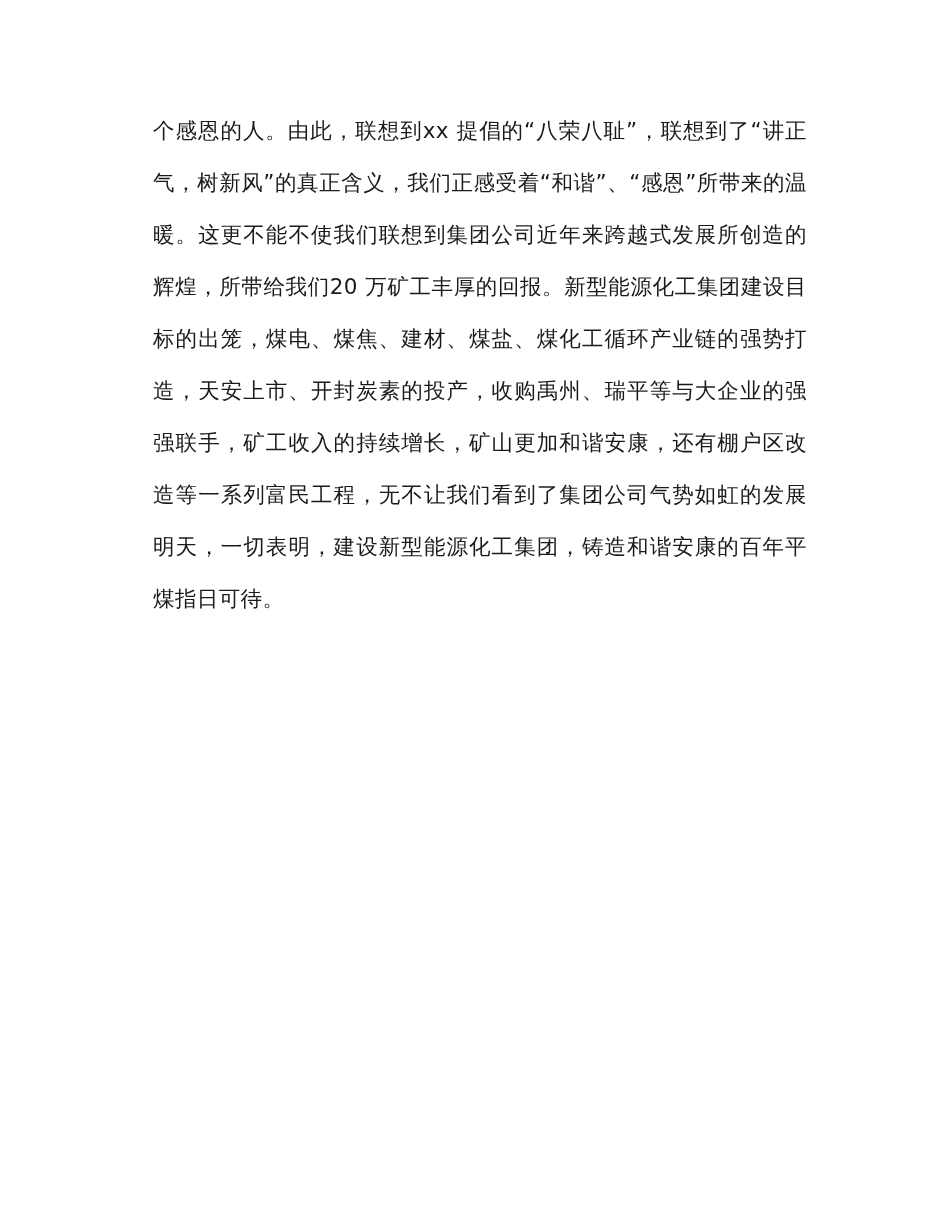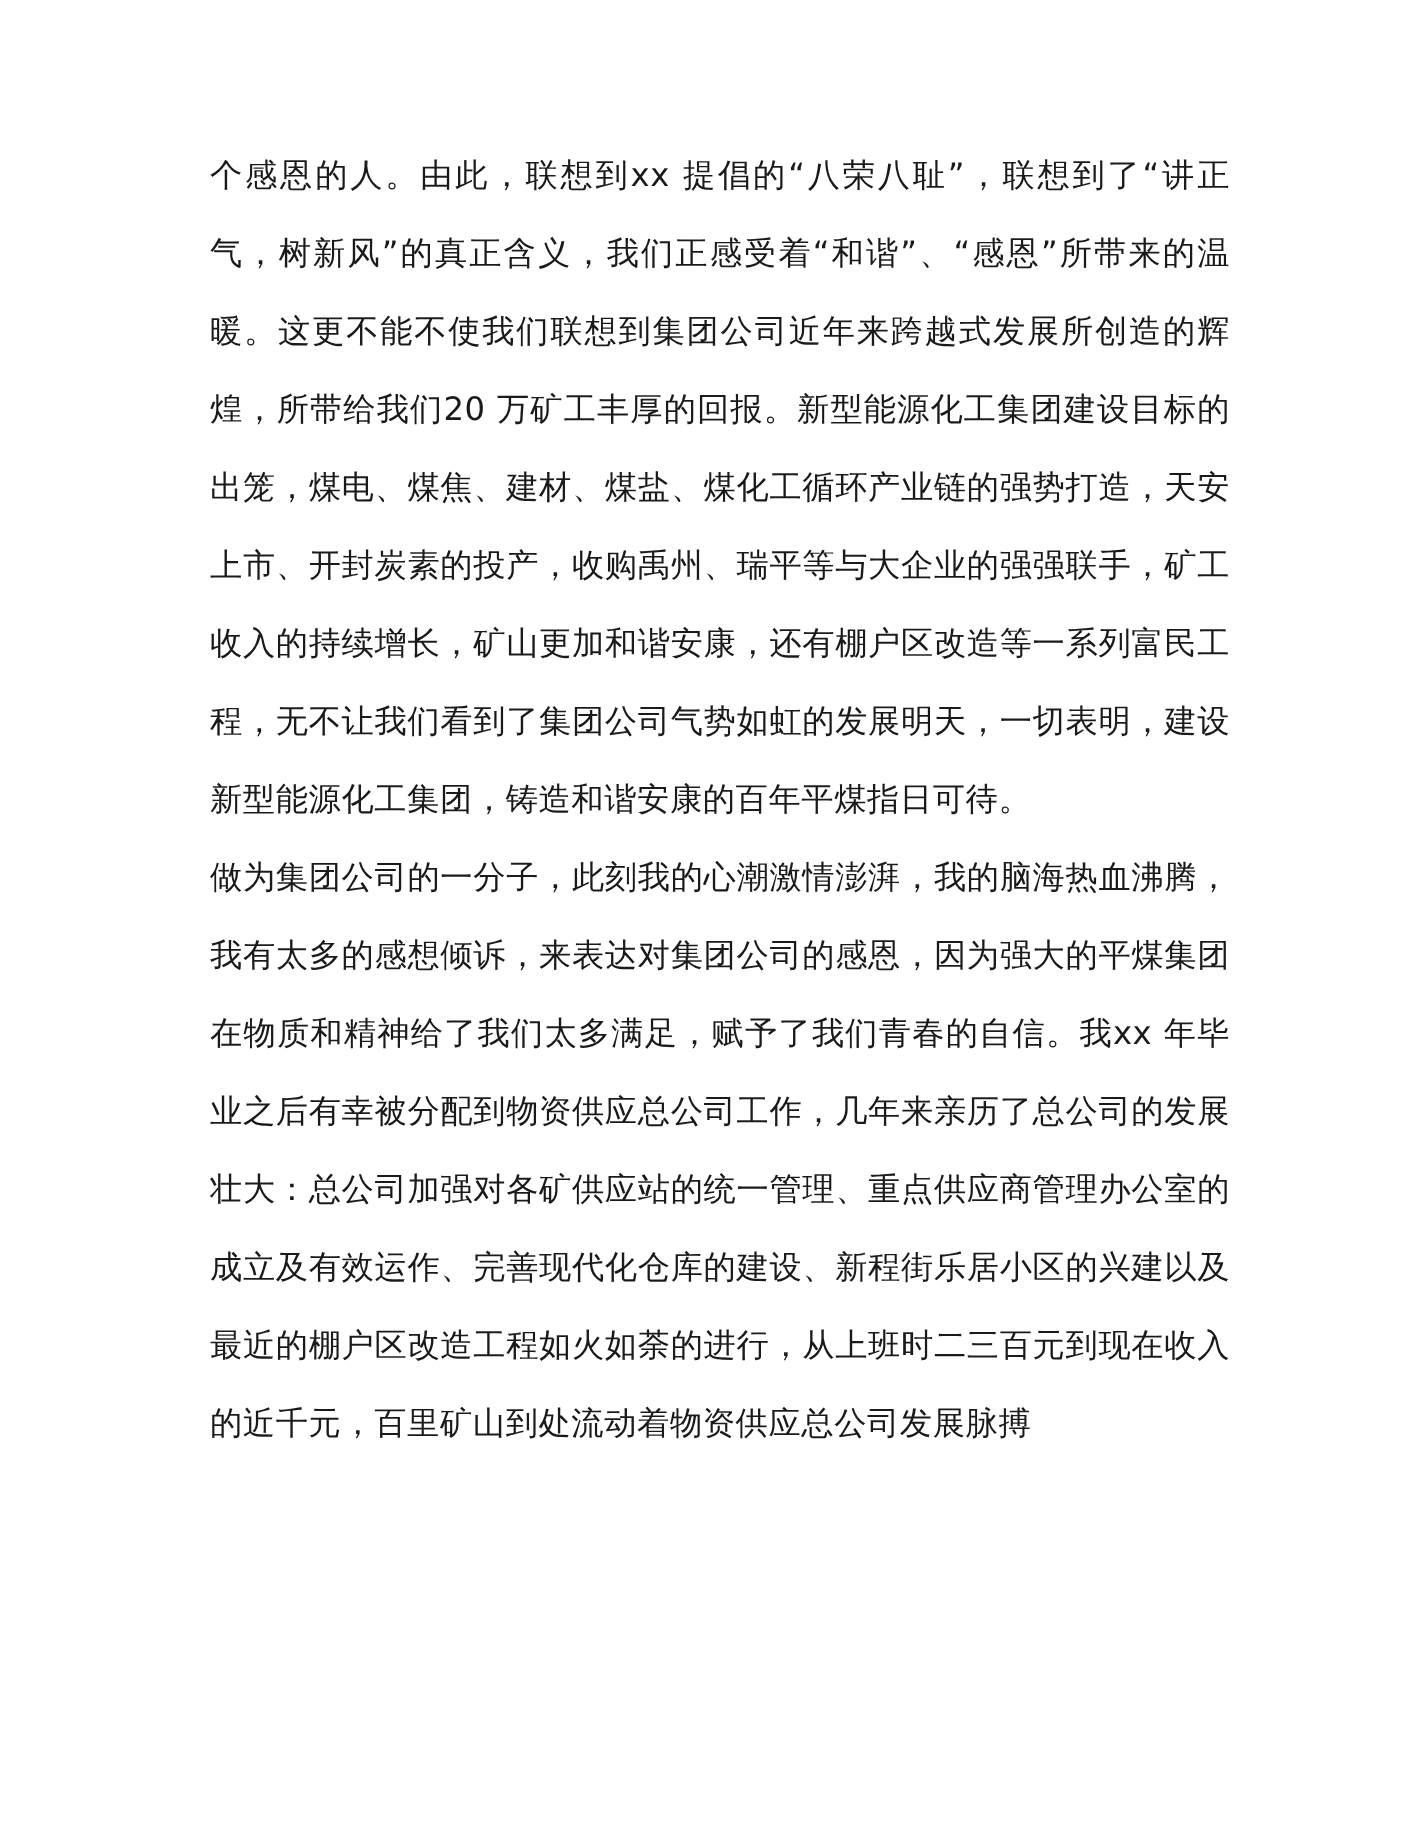--- a/index.html
+++ b/index.html
@@ -21,35 +21,34 @@
     background: #ffffff;
     box-sizing: border-box;
   }
   .doc-body {
     position: absolute;
     left: 140px;
     top: 92px;
     width: 680px;
   }
   p.para {
-    margin: 0;
+    margin: 13px;
     padding: 0;
     font-size: 21.5px;
     line-height: 52px;
     letter-spacing: 0.4px;
     text-align: justify;
     text-justify: inter-ideograph;
     color: #1a1a1a;
     font-family: "DejaVu Sans", "Liberation Sans", sans-serif;
   }
   p.para + p.para {
     margin-top: 0;
   }
 </style>
 </head>
 <body>
 
 <div class="page">
   <div class="doc-body">
     <p class="para">个感恩的人。由此，联想到xx 提倡的“八荣八耻”，联想到了“讲正气，树新风”的真正含义，我们正感受着“和谐”、“感恩”所带来的温暖。这更不能不使我们联想到集团公司近年来跨越式发展所创造的辉煌，所带给我们20 万矿工丰厚的回报。新型能源化工集团建设目标的出笼，煤电、煤焦、建材、煤盐、煤化工循环产业链的强势打造，天安上市、开封炭素的投产，收购禹州、瑞平等与大企业的强强联手，矿工收入的持续增长，矿山更加和谐安康，还有棚户区改造等一系列富民工程，无不让我们看到了集团公司气势如虹的发展明天，一切表明，建设新型能源化工集团，铸造和谐安康的百年平煤指日可待。</p>
-    <p class="para">做为集团公司的一分子，此刻我的心潮激情澎湃，我的脑海热血沸腾，我有太多的感想倾诉，来表达对集团公司的感恩，因为强大的平煤集团在物质和精神给了我们太多满足，赋予了我们青春的自信。我xx 年毕业之后有幸被分配到物资供应总公司工作，几年来亲历了总公司的发展壮大：总公司加强对各矿供应站的统一管理、重点供应商管理办公室的成立及有效运作、完善现代化仓库的建设、新程街乐居小区的兴建以及最近的棚户区改造工程如火如荼的进行，从上班时二三百元到现在收入的近千元，百里矿山到处流动着物资供应总公司发展脉搏</p>
   </div>
 </div>
 
 </body></html>

